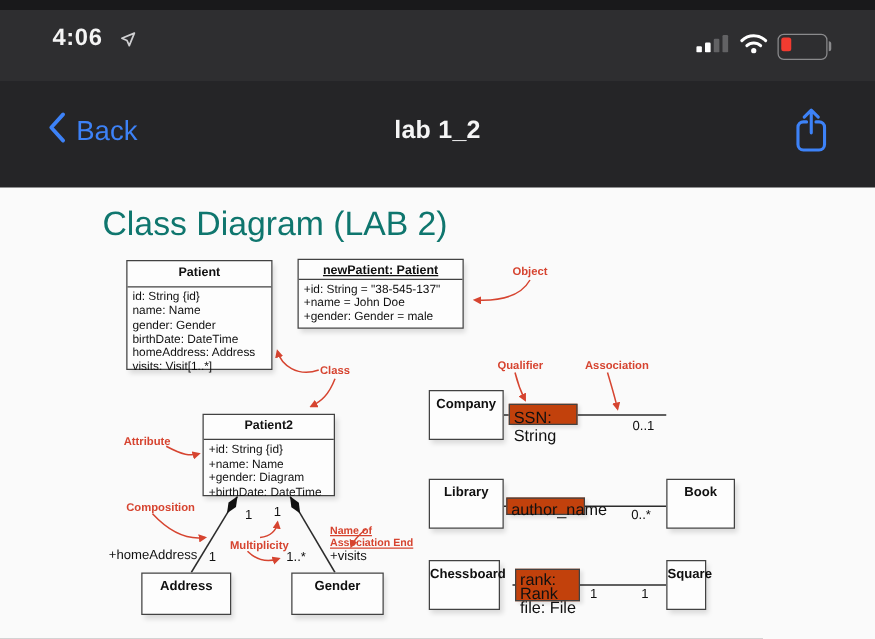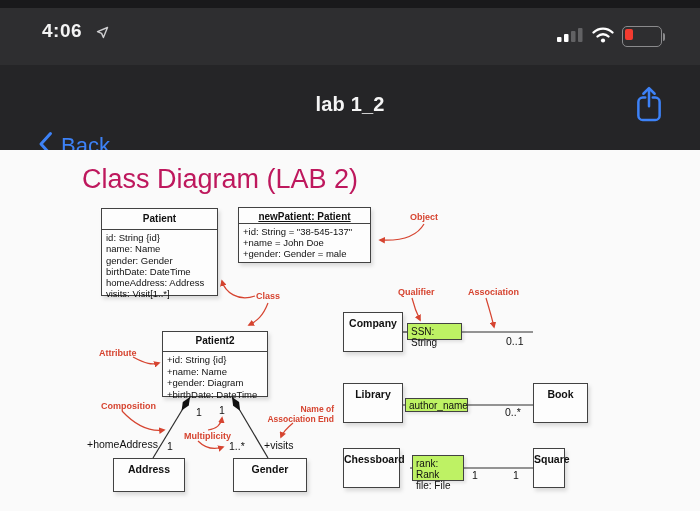--- a/index.html
+++ b/index.html
@@ -13,29 +13,29 @@
   #status-time{position:absolute;left:42px;top:20px;color:#f4f4f4;font-size:19px;font-weight:700;letter-spacing:.5px;}
   #loc-icon{position:absolute;left:96px;top:25px;}
   #status-right{position:absolute;right:35px;top:26px;display:flex;align-items:center;gap:7px;}
   .batt-body{position:relative;width:38px;height:19px;border:1.5px solid #8a8a8c;border-radius:5px;}
   .batt-fill{position:absolute;left:2px;top:2px;width:8px;height:11px;border-radius:2px;}
   .batt-nub{width:2px;height:8px;background:#8a8a8c;border-radius:0 2px 2px 0;margin-left:1px;}
   .batt-wrap{display:flex;align-items:center;}
 
   
   #nav-bar{position:absolute;left:0;top:65px;width:700px;height:85px;background:#252527;}
-  #back-button{position:absolute;left:38px;top:24px;display:flex;align-items:center;gap:8px;cursor:pointer;margin-top:42px;}
+  #back-button{position:absolute;left:38px;top:24px;display:flex;align-items:center;gap:8px;cursor:pointer;}
   #back-label{font-size:22px;}
   #nav-title{position:absolute;left:0;top:28px;width:700px;text-align:center;color:#f5f5f5;
              font-size:20px;font-weight:600;letter-spacing:.2px;}
   #share-button{position:absolute;right:36px;top:20px;cursor:pointer;}
 
   
   #doc-page{position:absolute;left:0;top:150px;width:700px;height:361px;background:#fafafa;}
-  #doc-heading{position:absolute;left:82px;top:14px;font-size:27px;color:#be185d;}
+  #doc-heading{position:absolute;left:82px;top:14px;font-size:27px;color:#0f766e;}
 
   
   .uml-box{position:absolute;background:#fdfdfd;border:1px solid #424242;
            box-shadow:2px 3px 4px rgba(0,0,0,.13);box-sizing:border-box;color:#101010;}
   .uml-title{font-weight:700;text-align:center;font-size:10px;padding-top:3px;}
   .uml-attrs{border-top:1px solid #424242;padding:2px 0 0 4px;font-size:9.5px;}
   .uml-attrs div{line-height:11.3px;white-space:nowrap;}
   .underlined{text-decoration:underline;}
 
   #box-patient{left:101px;top:58px;width:117px;height:88px;}
@@ -50,22 +50,22 @@
   .plain-box .uml-title{font-size:10.5px;padding-top:4px;}
   #box-address{left:113px;top:308px;width:72px;height:34px;}
   #box-visit{left:233px;top:308px;width:74px;height:34px;}
   #box-company{left:343px;top:162px;width:60px;height:40px;}
   #box-employee{left:533px;top:162px;width:55px;height:40px;}
   #box-library{left:343px;top:233px;width:60px;height:40px;}
   #box-book{left:533px;top:233px;width:55px;height:40px;}
   #box-chessboard{left:343px;top:298px;width:57px;height:40px;}
   #box-square{left:533px;top:298px;width:32px;height:40px;}
 
-  .qual-box{position:absolute;background:#bef264;border:1px solid #424242;box-sizing:border-box;
-            font-size:10px;color:#101010;padding:2px 0 0 3px;box-shadow:2px 2px 3px rgba(0,0,0,.10);}
+  .qual-box{position:absolute;background:#c2410c;border:1px solid #424242;box-sizing:border-box;
+            font-size:13px;color:#101010;padding:2px 0 0 3px;box-shadow:2px 2px 3px rgba(0,0,0,.10);}
   #qual-ssn{left:407px;top:173px;width:55px;height:17px;}
   #qual-author{left:405px;top:248px;width:63px;height:14px;padding-top:1px;}
   #qual-chess{left:412px;top:305px;width:52px;height:26px;line-height:11px;}
 
   
   #diagram-svg{position:absolute;left:0;top:0;width:700px;height:361px;pointer-events:none;}
 
   
   .dlabel{position:absolute;font-size:10.5px;color:#111;white-space:nowrap;}
   #lbl-homeaddress{left:87px;top:288px;}
@@ -79,21 +79,21 @@
   #mult-chessboard{left:472px;top:319px;}
   #mult-square{left:513px;top:319px;}
 
   
   .anno{position:absolute;font-size:9px;font-weight:700;color:#d64430;white-space:nowrap;}
   #anno-object{left:410px;top:62px;}
   #anno-class{left:256px;top:141px;}
   #anno-attribute{left:99px;top:198px;}
   #anno-composition{left:101px;top:251px;}
   #anno-multiplicity{left:184px;top:281px;}
-  #anno-assocend{left:264px;top:255px;width:70px;text-align:right;font-size:8.5px;line-height:9.5px;}
+  #anno-assocend{left:264px;top:270px;width:70px;text-align:left;font-size:8.5px;line-height:9.5px;text-decoration:underline;}
   #anno-qualifier{left:398px;top:137px;}
   #anno-association{left:468px;top:137px;}
 </style>
 </head>
 <body>
 
 <div id="screen">
 
   <div id="status-bar">
     <div id="status-top-edge"></div>

